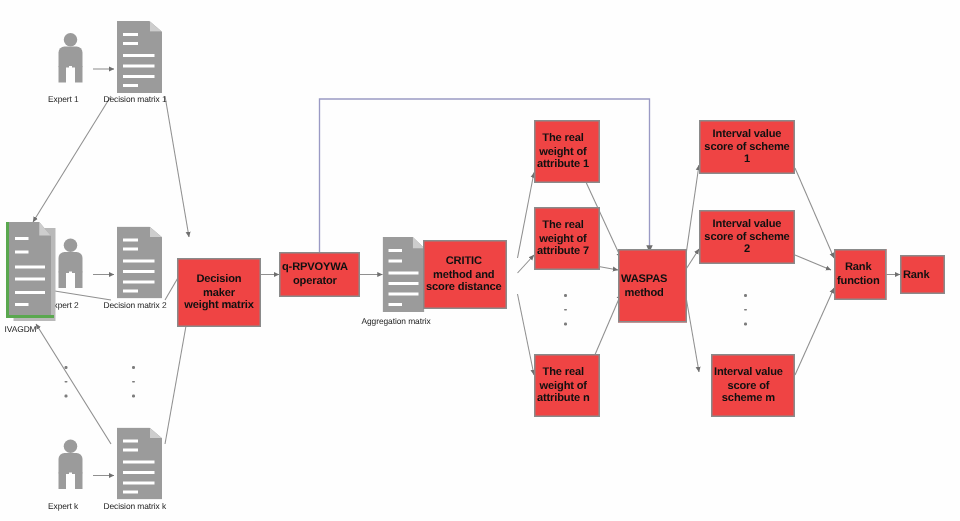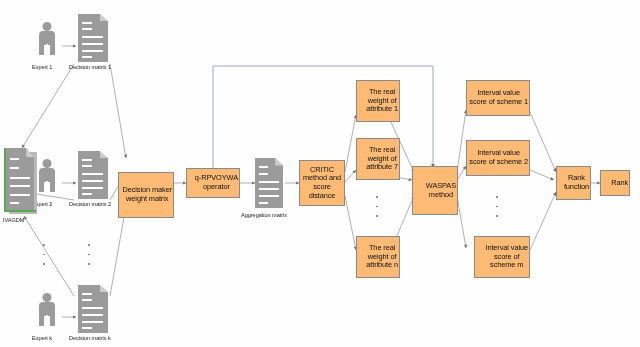--- a/index.html
+++ b/index.html
@@ -10,30 +10,31 @@
     background:#fefefe;
     overflow:hidden;
     box-sizing:border-box;
   }
   #svg-layer{position:absolute;left:0;top:0;width:640px;height:347px;}
 
   .node{
     position:absolute;
     box-sizing:border-box;
     border:1px solid #8a8a8a;
-    background:#fdba74;
+    background:#ef4444;
     color:#101010;
     display:flex;
     align-items:center;
-    justify-content:flex-end;
+    justify-content:flex-start;
     text-align:center;
     line-height:1.18;
     font-size:7.4px;
     letter-spacing:-0.1px;
     padding:1px;
+    font-weight:bold;
   }
   .node span{display:block;}
 
   .caption{
     position:absolute;
     font-size:5.6px;
     color:#1c1c1c;
     white-space:nowrap;
     letter-spacing:-0.05px;
   }
@@ -253,21 +254,21 @@
       <div class="fold"></div>
     <div class="ln a"></div>
       <div class="ln b"></div>
       <div class="ln c"></div>
     <div class="ln d"></div>
       <div class="ln e"></div>
       <div class="ln f"></div>
   </div>
   <div class="caption" style="left:241px;top:212px;">Aggregation matrix</div>
 
-  <div class="node" style="left:299px;top:160px;width:46px;height:46px;">
+  <div class="node" style="left:282px;top:160px;width:56px;height:46px;">
     <div>
       <span>CRITIC</span>
       <span>method and</span>
       <span>score distance</span>
     </div>
   </div>
 
   <div class="node" style="left:356px;top:80px;width:44px;height:42px;">
     <div>
       <span>The real</span>

